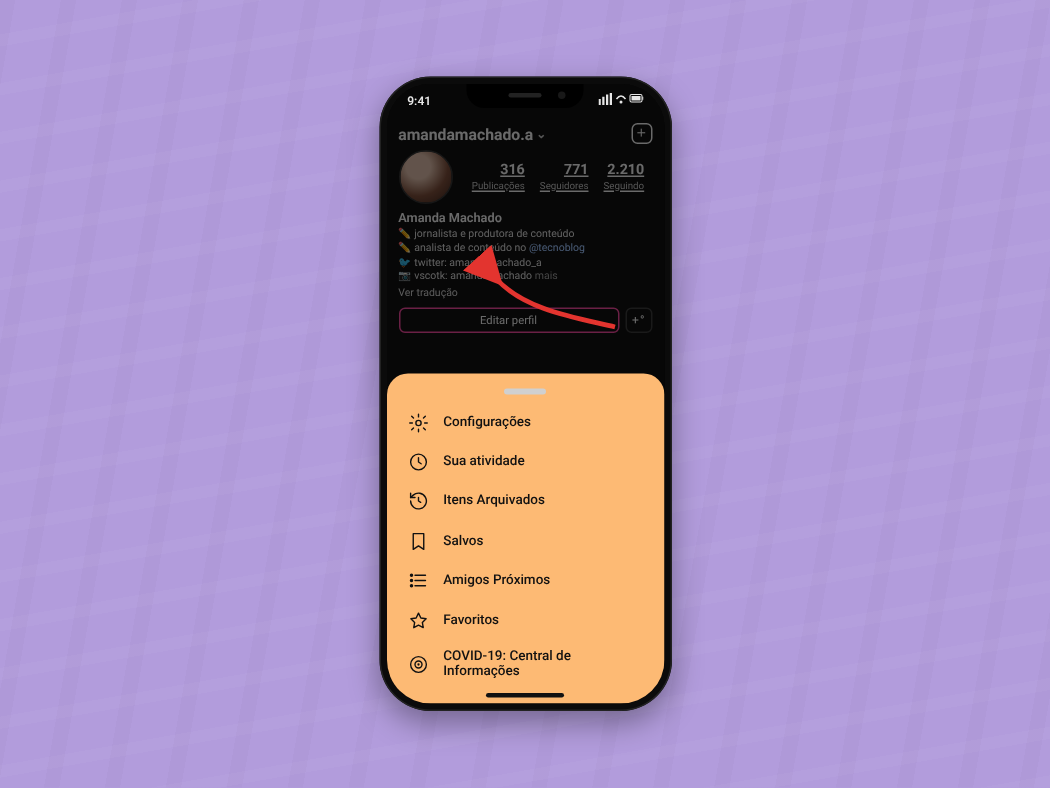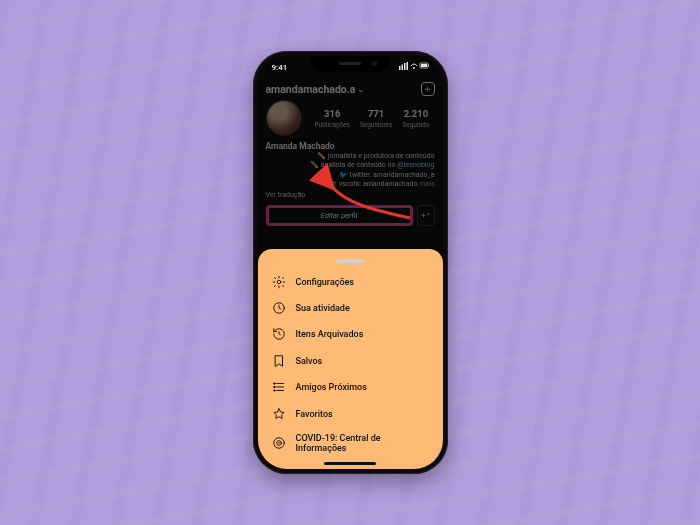--- a/index.html
+++ b/index.html
@@ -17,30 +17,30 @@
   .screen { position:absolute; inset:0; background:#111; }
   .dim { position:absolute; inset:0; background: rgba(0,0,0,0.55); z-index:20; }
 
   .profile { position:absolute; top:18px; left:0; right:0; padding:0 8px; color:#eaeaea; font-size:8.5px; z-index:10;}
   .p-header { display:flex; align-items:flex-end; justify-content:space-between; height:22px; }
   .p-user { font-weight:700; font-size:10.5px; display:flex; align-items:center; gap:2px;}
   .p-user .chev { font-size:8px; opacity:.8;}
   .p-create { width:14px; height:14px; border:1.2px solid #eaeaea; border-radius:4px; display:flex; align-items:center; justify-content:center; font-size:10px; line-height:1;}
   .p-top { display:flex; align-items:center; gap:8px; margin-top:4px;}
   .avatar { width:36px; height:36px; border-radius:50%; background: radial-gradient(circle at 35% 30%, #d9b9a6 0 25%, #7a4d3a 60%, #3a221a 100%); border:1.5px solid #333; flex:none;}
-  .stats { flex:1; display:flex; justify-content:space-around; text-align:center; }
+  .stats { flex:1; display:flex; justify-content:space-around; text-align:right;text-decoration:underline; }
   .stat-num { font-weight:700; font-size:9.5px; display:block;}
   .stat-lbl { font-size:6.5px; color:#bdbdbd; }
   .p-name { font-weight:600; margin-top:5px; font-size:8.5px;}
-  .bio { margin-top:1px; font-size:7px; line-height:1.35; color:#d6d6d6;text-align:right;}
+  .bio { margin-top:1px; font-size:7px; line-height:1.35; color:#d6d6d6;}
   .bio .em { font-size:7px; margin-right:2px;}
   .mention { color:#9fc6ff; }
   .see-trans { color:#c9c9c9; font-size:7px; margin-top:1px;}
   .edit-row { display:flex; gap:4px; margin-top:6px;}
-  .edit-btn { flex:1; border:3px solid #ec4899; border-radius:4px; text-align:center; font-size:7.5px; padding:3px 0; color:#eaeaea;font-style:italic;}
+  .edit-btn { flex:1; border:1px solid #ec4899; border-radius:4px; text-align:center; font-size:7.5px; padding:3px 0; color:#eaeaea;}
   .add-friend { width:18px; border:1px solid #3a3a3a; border-radius:4px; display:flex; align-items:center; justify-content:center; font-size:8px;}
 
   .sheet { position:absolute; left:0; right:0; bottom:0; height: 220px; background:#fdba74; border-top-left-radius:14px; border-top-right-radius:14px; z-index:30; padding: 10px 0 0 0; }
   .grabber { width:28px; height:3.5px; background:#d0d0d0; border-radius:3px; margin:0 auto 6px auto;}
   .menu { list-style:none; }
   .menu-item { display:flex; align-items:center; gap:10px; padding: 6.2px 14px; font-size:9px; color:#111; font-weight:500; border:none; background:none; width:100%; text-align:left; cursor:pointer;}
   .menu-item .ic { width:14px; height:14px; flex:none; display:flex; align-items:center; justify-content:center; color:#111;}
   .menu-item .ic svg { width:14px; height:14px; stroke:#111; fill:none; stroke-width:1.6; stroke-linecap:round; stroke-linejoin:round; }
   .home-ind { position:absolute; bottom:4px; left:50%; transform:translateX(-50%); width:52px; height:3.5px; background:#111; border-radius:3px; z-index:60;}
 

